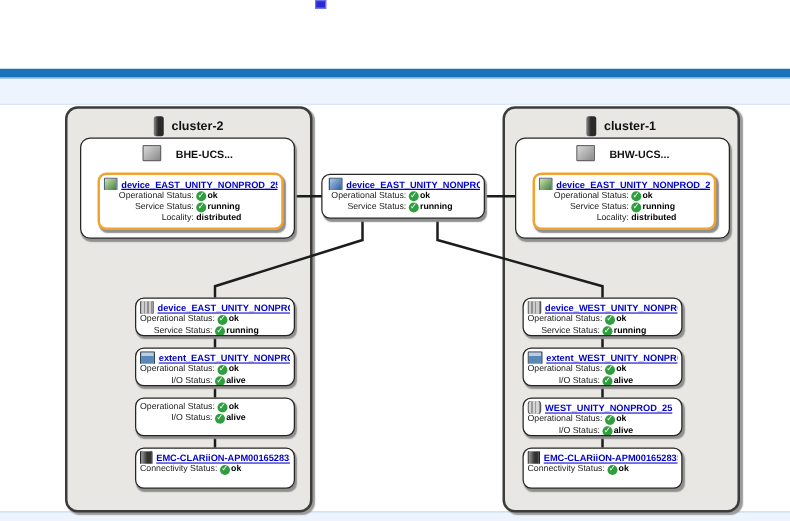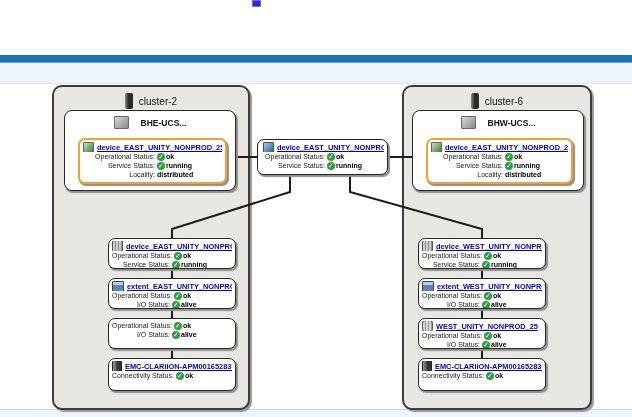--- a/index.html
+++ b/index.html
@@ -13,21 +13,21 @@
   .toolbar{left:0;top:55px;width:632px;height:7px;background:#1a73b8;}
   .toolbar-edge{left:0;top:62px;width:632px;height:1px;background:#6ba3d6;}
   .subband{left:0;top:63px;width:632px;height:20px;background:#eef4fd;border-bottom:1px solid #d9e6f5;}
   .bottomband{left:0;top:409px;width:632px;height:8px;background:#eef4fd;border-top:1px solid #c6dbf0;}
   
   .cluster{
     background:#e8e7e3;border:2px solid #3c3c3c;border-radius:10px;
     box-shadow:2px 2px 1px #9a9a9a;z-index:1;
   }
   .cluster-head{display:flex;justify-content:center;align-items:center;gap:6px;margin-top:6px;}
-  .cluster-title{font-size:10px;font-weight:normal;color:#111;}
+  .cluster-title{font-size:10px;font-weight:bold;color:#111;}
   .icon-tower{width:8px;height:16px;border-radius:2px;background:linear-gradient(90deg,#8a8a8a,#2a2a2a 45%);}
   
   svg.wires{left:0;top:0;z-index:2;}
   
   .node{
     background:#ffffff;border:1.5px solid #262626;border-radius:7px;
     box-shadow:1.5px 2px 1px #8f8f8f;z-index:3;box-sizing:border-box;
     padding:2px 3px 0 3px;overflow:hidden;
   }
   .node.orange{border:2px solid #f2a32e;}
@@ -75,21 +75,21 @@
 
 <div class="abs cluster" style="left:52px;top:85px;width:194px;height:321px;">
   <div class="cluster-head">
     <span class="icon-tower"></span>
     <span class="cluster-title">cluster-2</span>
   </div>
 </div>
 <div class="abs cluster" style="left:402px;top:85px;width:186px;height:321px;">
   <div class="cluster-head">
     <span class="icon-tower"></span>
-    <span class="cluster-title">cluster-6</span>
+    <span class="cluster-title">cluster-1</span>
   </div>
 </div>
 
 <svg class="abs wires" width="632" height="417">
   <g stroke="#1c1c1c" stroke-width="2" fill="none">
     <line x1="225" y1="157" x2="258" y2="157"></line>
     <line x1="387" y1="157" x2="428" y2="157"></line>
     <polyline points="290,175 290,192 172,229 172,238"></polyline>
     <polyline points="350,175 350,192 482,229 482,238"></polyline>
     <line x1="172" y1="269" x2="172" y2="278"></line>

